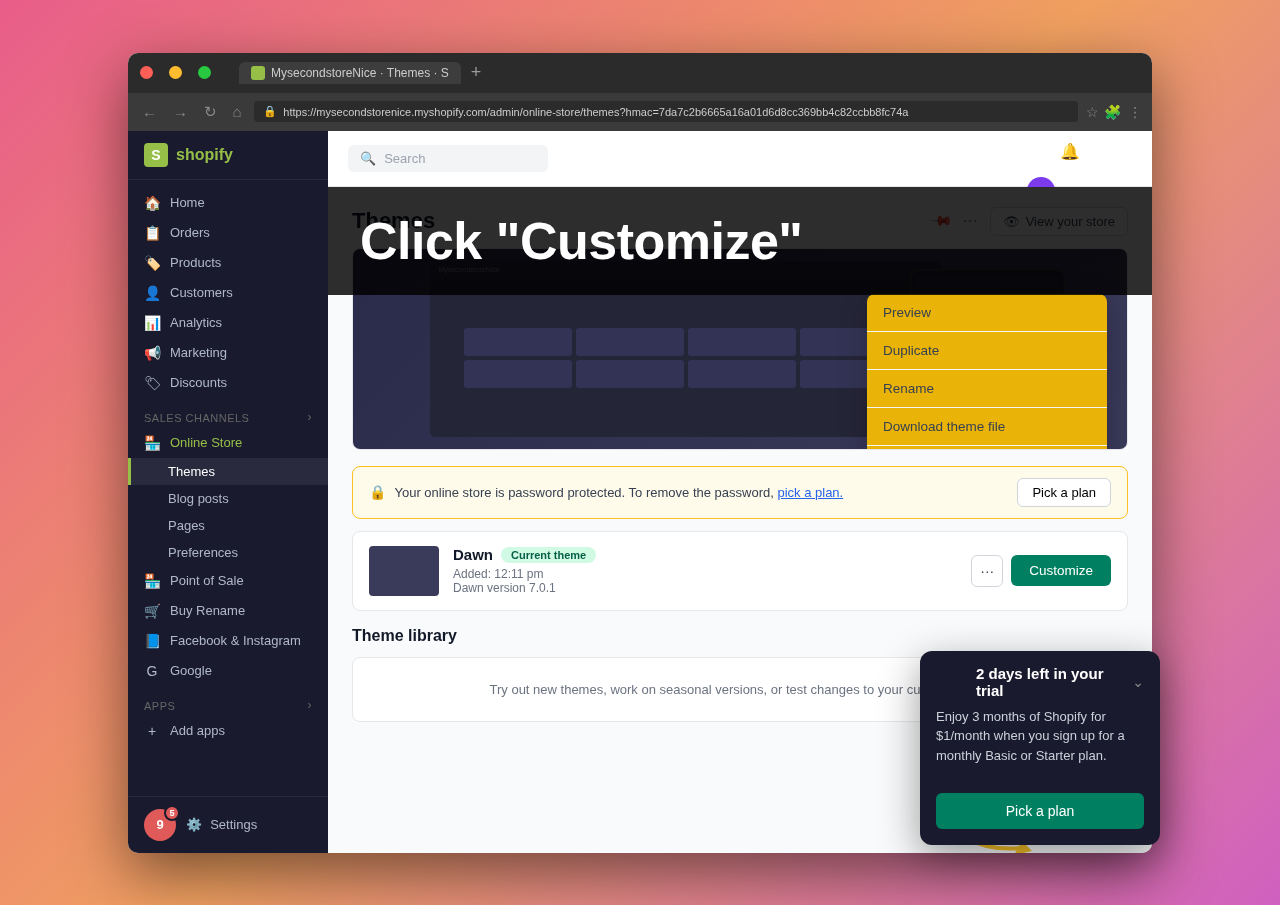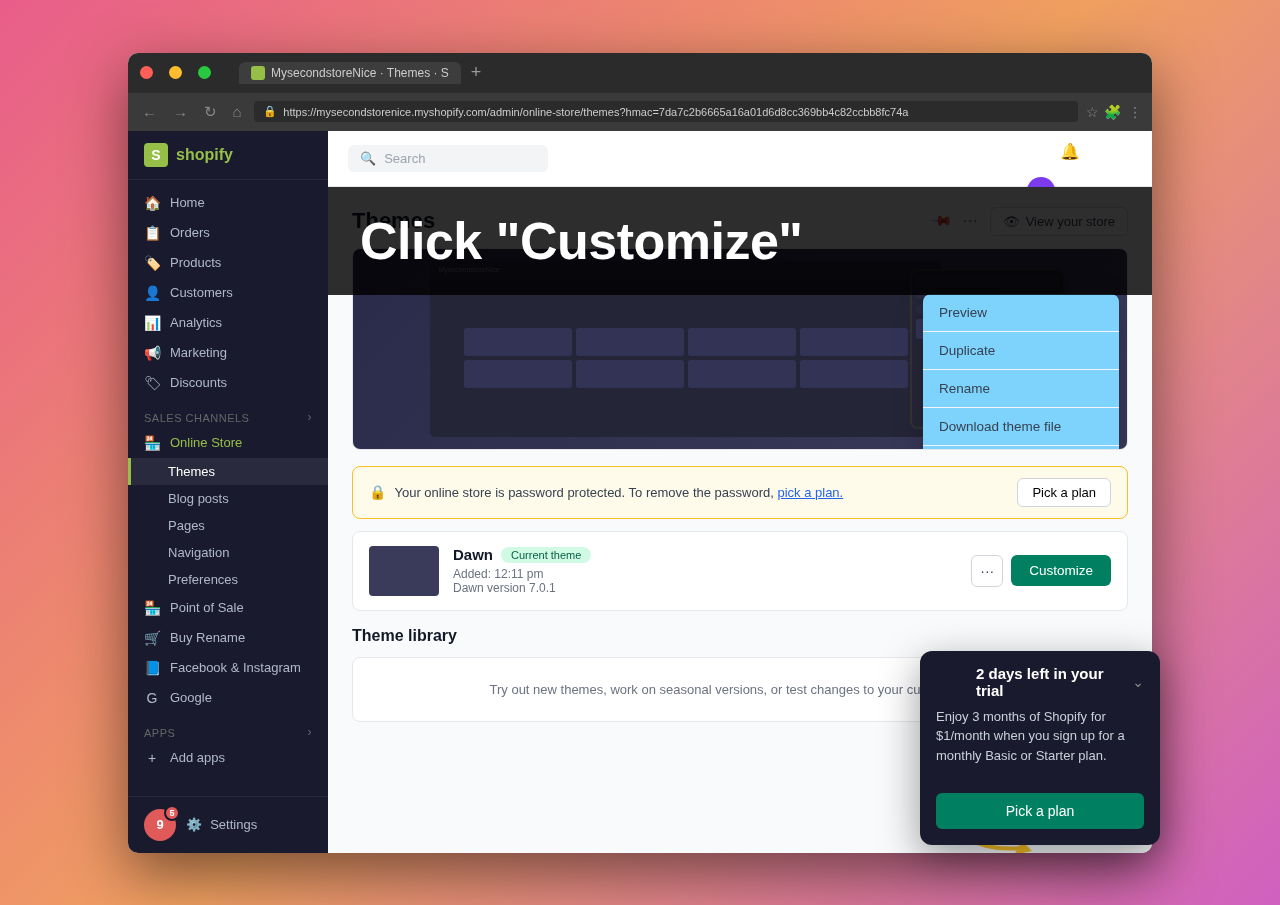--- a/index.html
+++ b/index.html
@@ -427,26 +427,26 @@
     .mock-mobile-bar {
       background: #2a2a40;
       height: 12px;
       margin-bottom: 4px;
       border-radius: 2px;
     }
 
     
     .dropdown-menu {
       position: absolute;
-      right: 8px;
+      right: 20px;
       top: 45px;
-      background: #7dd3fc;
+      background: #eab308;
       border-radius: 8px;
       box-shadow: 0 8px 30px rgba(0,0,0,0.2);
-      width: 196px;
+      width: 240px;
       z-index: 50;
       overflow: hidden;
     }
     .dropdown-item {
       padding: 11px 16px;
       font-size: 13.5px;
       color: #374151;
       cursor: pointer;
       border-bottom: 1px solid #f3f4f6;
     }
@@ -510,21 +510,21 @@
       font-size: 15px;
       font-weight: 600;
       color: #111827;
     }
     .current-theme-badge {
       background: #d1fae5;
       color: #065f46;
       border-radius: 12px;
       padding: 2px 10px;
       font-size: 11px;
-      font-weight: 400;
+      font-weight: 700;
     }
     .theme-meta {
       font-size: 12px;
       color: #6b7280;
     }
     .theme-actions {
       display: flex;
       align-items: center;
       gap: 8px;
     }
@@ -712,23 +712,20 @@
         </div>
 
         <div class="subnav-item active">
           <span>Themes</span>
         </div>
         <div class="subnav-item">
           <span>Blog posts</span>
         </div>
         <div class="subnav-item">
           <span>Pages</span>
-        </div>
-        <div class="subnav-item">
-          <span>Navigation</span>
         </div>
         <div class="subnav-item">
           <span>Preferences</span>
         </div>
 
         <div class="nav-item">
           <span class="nav-icon">🏪</span>
           <span>Point of Sale</span>
         </div>
         <div class="nav-item">

